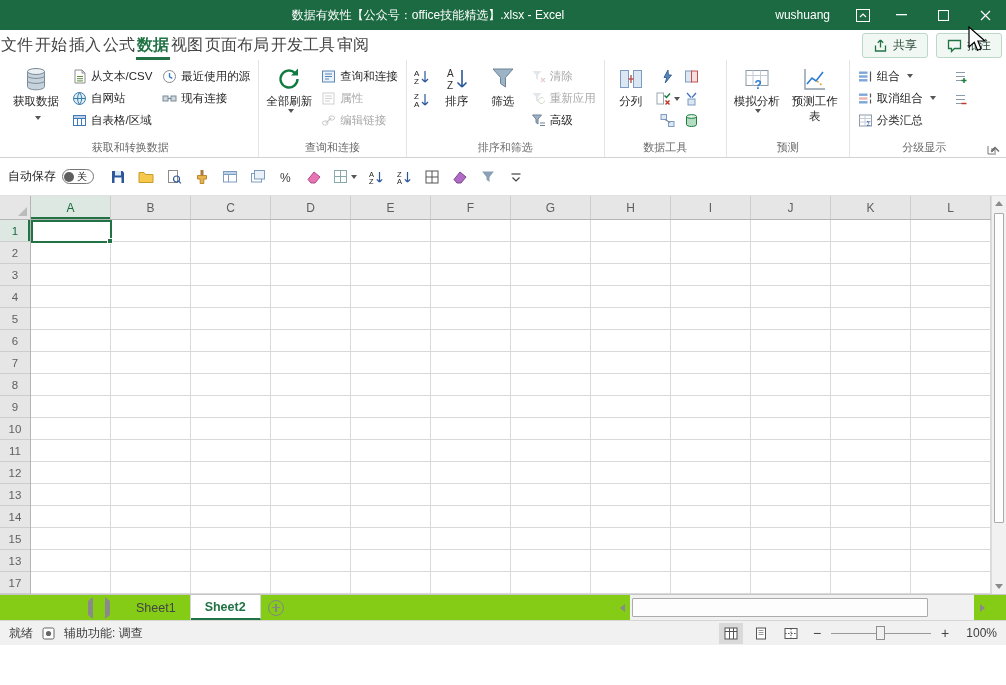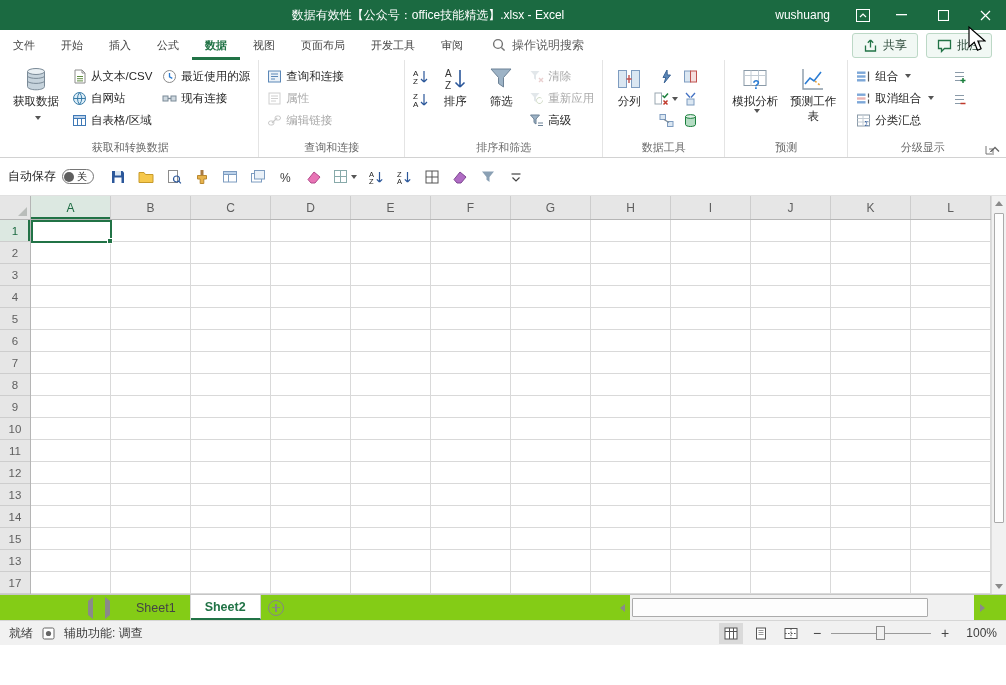--- a/index.html
+++ b/index.html
@@ -9,24 +9,24 @@
 
 .titlebar{height:30px;background:#1b6a41;color:#fff;display:flex;align-items:center;position:relative}
 .tb-title{position:absolute;left:0;right:150px;text-align:center;font-size:12px}
 .tb-right{margin-left:auto;display:flex;align-items:center;height:100%;position:relative;z-index:2}
 .tb-user{font-size:12px;margin-right:16px}
 .tb-btn{width:42px;height:100%;display:flex;align-items:center;justify-content:center}
 .tb-iconbtn{width:34px}
 
 .tabrow{height:30px;display:flex;align-items:stretch;background:#fff}
 #ribbon-tabs{display:flex}
-.rtab{padding:0 13px;display:flex;align-items:center;font-size:11px;color:#444}
+.rtab{padding:0 1px;display:flex;align-items:center;font-size:16px;color:#444}
 .rtab.active{color:#217346;font-weight:600;box-shadow:inset 0 -3px 0 #217346}
 .tr-search{display:flex;align-items:center;gap:6px;margin-left:16px;color:#5f5f5f}
-.tr-right{margin-left:auto;display:flex;align-items:center;padding-right:14px;gap:8px}
+.tr-right{margin-left:auto;display:flex;align-items:center;padding-right:4px;gap:8px}
 .trbtn{display:flex;align-items:center;gap:5px;padding:3px 10px;color:#2c4a3a;background:#f1f8f4;border:1px solid #bcd8c6;border-radius:3px}
 
 .ribbon{height:98px;border-bottom:1px solid #d2d2d2;display:flex;background:#fff;position:relative;padding-left:2px}
 .rgroup{display:flex;flex-direction:column;padding:2px 4px 0;position:relative}
 .rgroup+.rgroup{border-left:1px solid #e4e4e4}
 .rcontent{flex:1;display:flex;align-items:flex-start;gap:2px}
 .glabel{height:17px;text-align:center;font-size:11px;color:#696969;line-height:15px;position:relative}
 .bigbtn{display:flex;flex-direction:column;align-items:center;padding:4px 3px 0;min-width:44px;max-width:60px;text-align:center;font-size:11.5px;line-height:1.3;height:76px;color:#262626}
 .bigbtn .blabel{margin-top:2px}
 .smallcol{display:flex;flex-direction:column;padding-top:3px}
@@ -155,29 +155,20 @@
         <div class="rtab">文件</div>
         <div class="rtab">开始</div>
         <div class="rtab">插入</div>
         <div class="rtab">公式</div>
         <div class="rtab active">数据</div>
         <div class="rtab">视图</div>
         <div class="rtab">页面布局</div>
         <div class="rtab">开发工具</div>
         <div class="rtab">审阅</div>
       </div>
-    <div class="tr-search">
-      <span>
-        <svg width="14" height="14">
-            <circle cx="6" cy="6" r="4.4" fill="none" stroke="#747474" stroke-width="1.4"></circle>
-            <path d="M9.4 9.4l3.2 3.2" stroke="#747474" stroke-width="1.4"></path>
-          </svg>
-      </span>
-      <span>操作说明搜索</span>
-    </div>
     <div class="tr-right">
       <span class="trbtn">
         <span>
           <svg width="15" height="15">
               <path d="M7.5 9.5V2M7.5 2L4.8 4.7M7.5 2l2.7 2.7" fill="none" stroke="#217346" stroke-width="1.3"></path>
               <path d="M2.5 7.5v5.5h10V7.5" fill="none" stroke="#217346" stroke-width="1.3"></path>
             </svg>
         </span>
         <span>共享</span>
       </span>
@@ -257,20 +248,30 @@
               </span>
             <span>现有连接</span>
           </div>
         </div>
       </div>
       <div class="glabel">获取和转换数据</div>
     </div>
 
     <div class="rgroup" style="min-width:146px">
       <div class="rcontent">
+        <div class="bigbtn">
+          <span>
+            <svg width="26" height="26" viewBox="0 0 26 26">
+                <path d="M21.5 13a8.5 8.5 0 1 1-2.6-6.1" fill="none" stroke="#107c41" stroke-width="2.4"></path>
+                <path d="M22 2.5v7h-7z" fill="#107c41"></path>
+              </svg>
+          </span>
+          <span class="blabel"><span>全部刷新</span></span>
+          <span class="dd"></span>
+        </div>
         <div class="smallcol">
           <div class="smallbtn">
             <span class="sicon">
                 <svg width="15" height="15">
                   <rect x="1.5" y="2" width="12" height="11" fill="#eaf1f8" stroke="#5b87b7"></rect>
                   <path d="M4 5h7M4 7.5h7M4 10h4" stroke="#5b87b7"></path>
                 </svg>
               </span>
             <span>查询和连接</span>
           </div>

